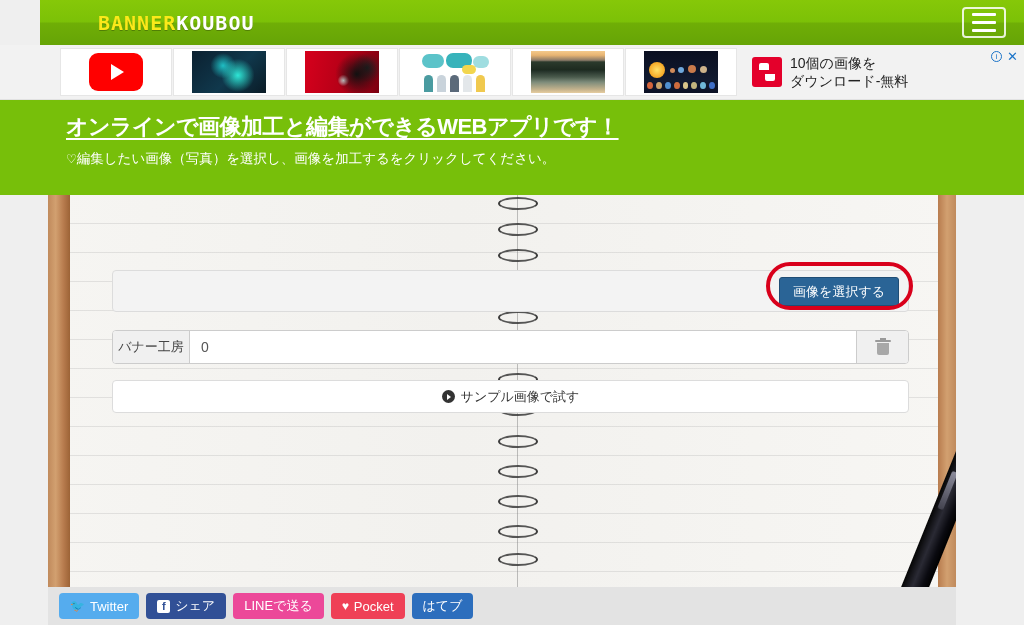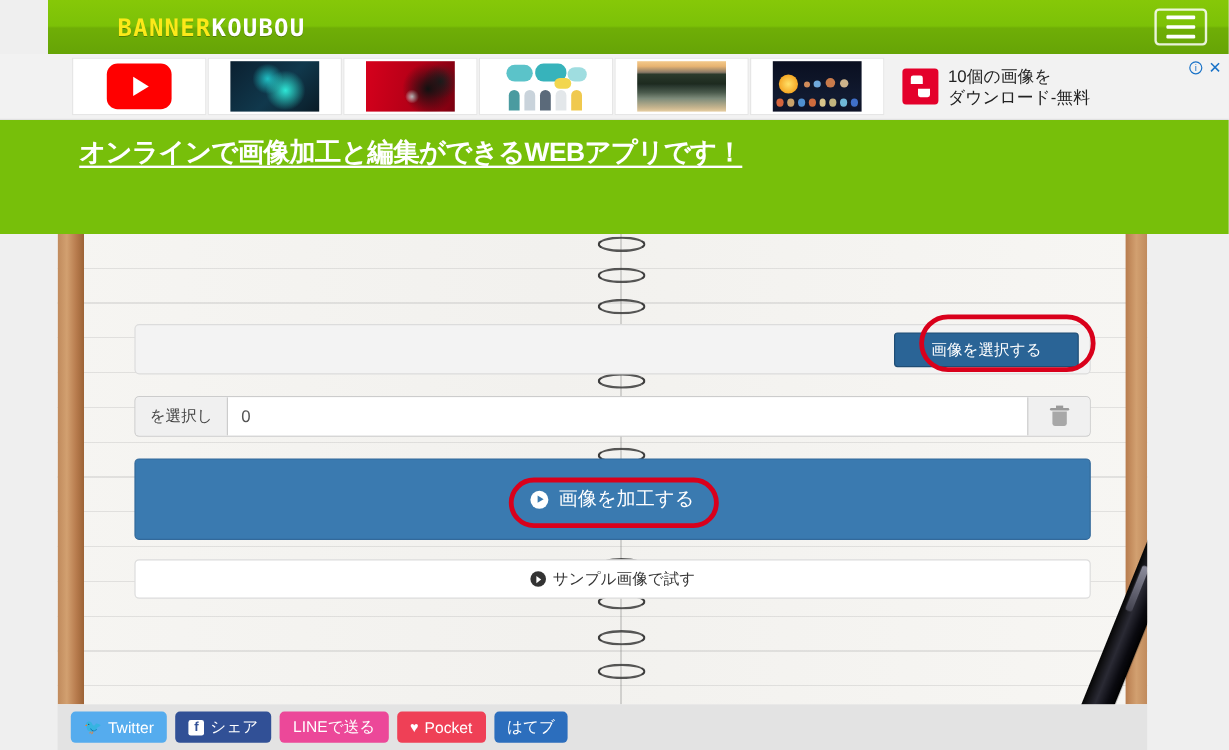--- a/index.html
+++ b/index.html
@@ -232,21 +232,21 @@
   }
   .file-row {
     position: relative;
     height: 42px;
     background: #f3f3f3;
     border: 1px solid #dcdcdc;
     border-radius: 4px;
   }
   .select-img-btn {
     position: absolute; right: 9px; top: 6px;
-    height: 29px; padding: 0 30px;
+    height: 29px; padding: 0 13px;
     background: #2a6496;
     border: 1px solid #1f4d75;
     border-radius: 3px;
     color: #fff; font-size: 13px; line-height: 27px;
     cursor: pointer; white-space: nowrap;
   }
   .ring-hi {
     position: absolute;
     border: 4px solid #d9001b;
     border-radius: 42px;
@@ -421,20 +421,21 @@
   </div>
 
   <div class="ad-meta">
     <span class="i-info">i</span>
     <span class="i-close">✕</span>
   </div>
 </div>
 
 <div class="promo">
   <h1>オンラインで画像加工と編集ができるWEBアプリです！</h1>
+  <p><span class="heart">♡</span><span>編集したい画像（写真）を選択し、画像を加工するをクリックしてください。</span></p>
 </div>
 
 <div class="content-wrap">
 
   <div class="notebook">
     <div class="nb-pencil"></div>
     <div class="nb-pencil-r"></div>
     <div class="nb-pen"></div>
     <div class="nb-spiral">
       <div class="nb-ring" style="top:2px"></div>
@@ -454,35 +455,30 @@
   </div>
 
   <div class="panel">
 
     <div class="file-row">
       <div class="select-img-btn">画像を選択する</div>
       <div class="ring-hi ring-select"></div>
     </div>
 
     <div class="width-row">
-      <div class="width-label">を選択し</div>
+      <div class="width-label">バナー工房</div>
       <input class="width-input" value="0" style="">
       <div class="width-trash">
         <span class="trash-ico">
           <span class="lid"></span>
             <span class="can"></span>
         </span>
       </div>
     </div>
 
-    <div class="process-btn">
-      <span class="arrow-ico"></span>
-      <span>画像を加工する</span>
-      <div class="ring-hi ring-process"></div>
-    </div>
 
     <div class="sample-btn">
       <span class="arrow-ico"></span>
       <span>サンプル画像で試す</span>
     </div>
   </div>
 
   <div class="social-bar">
     <div class="sbtn s-tw">
       <span class="gl">🐦</span>

